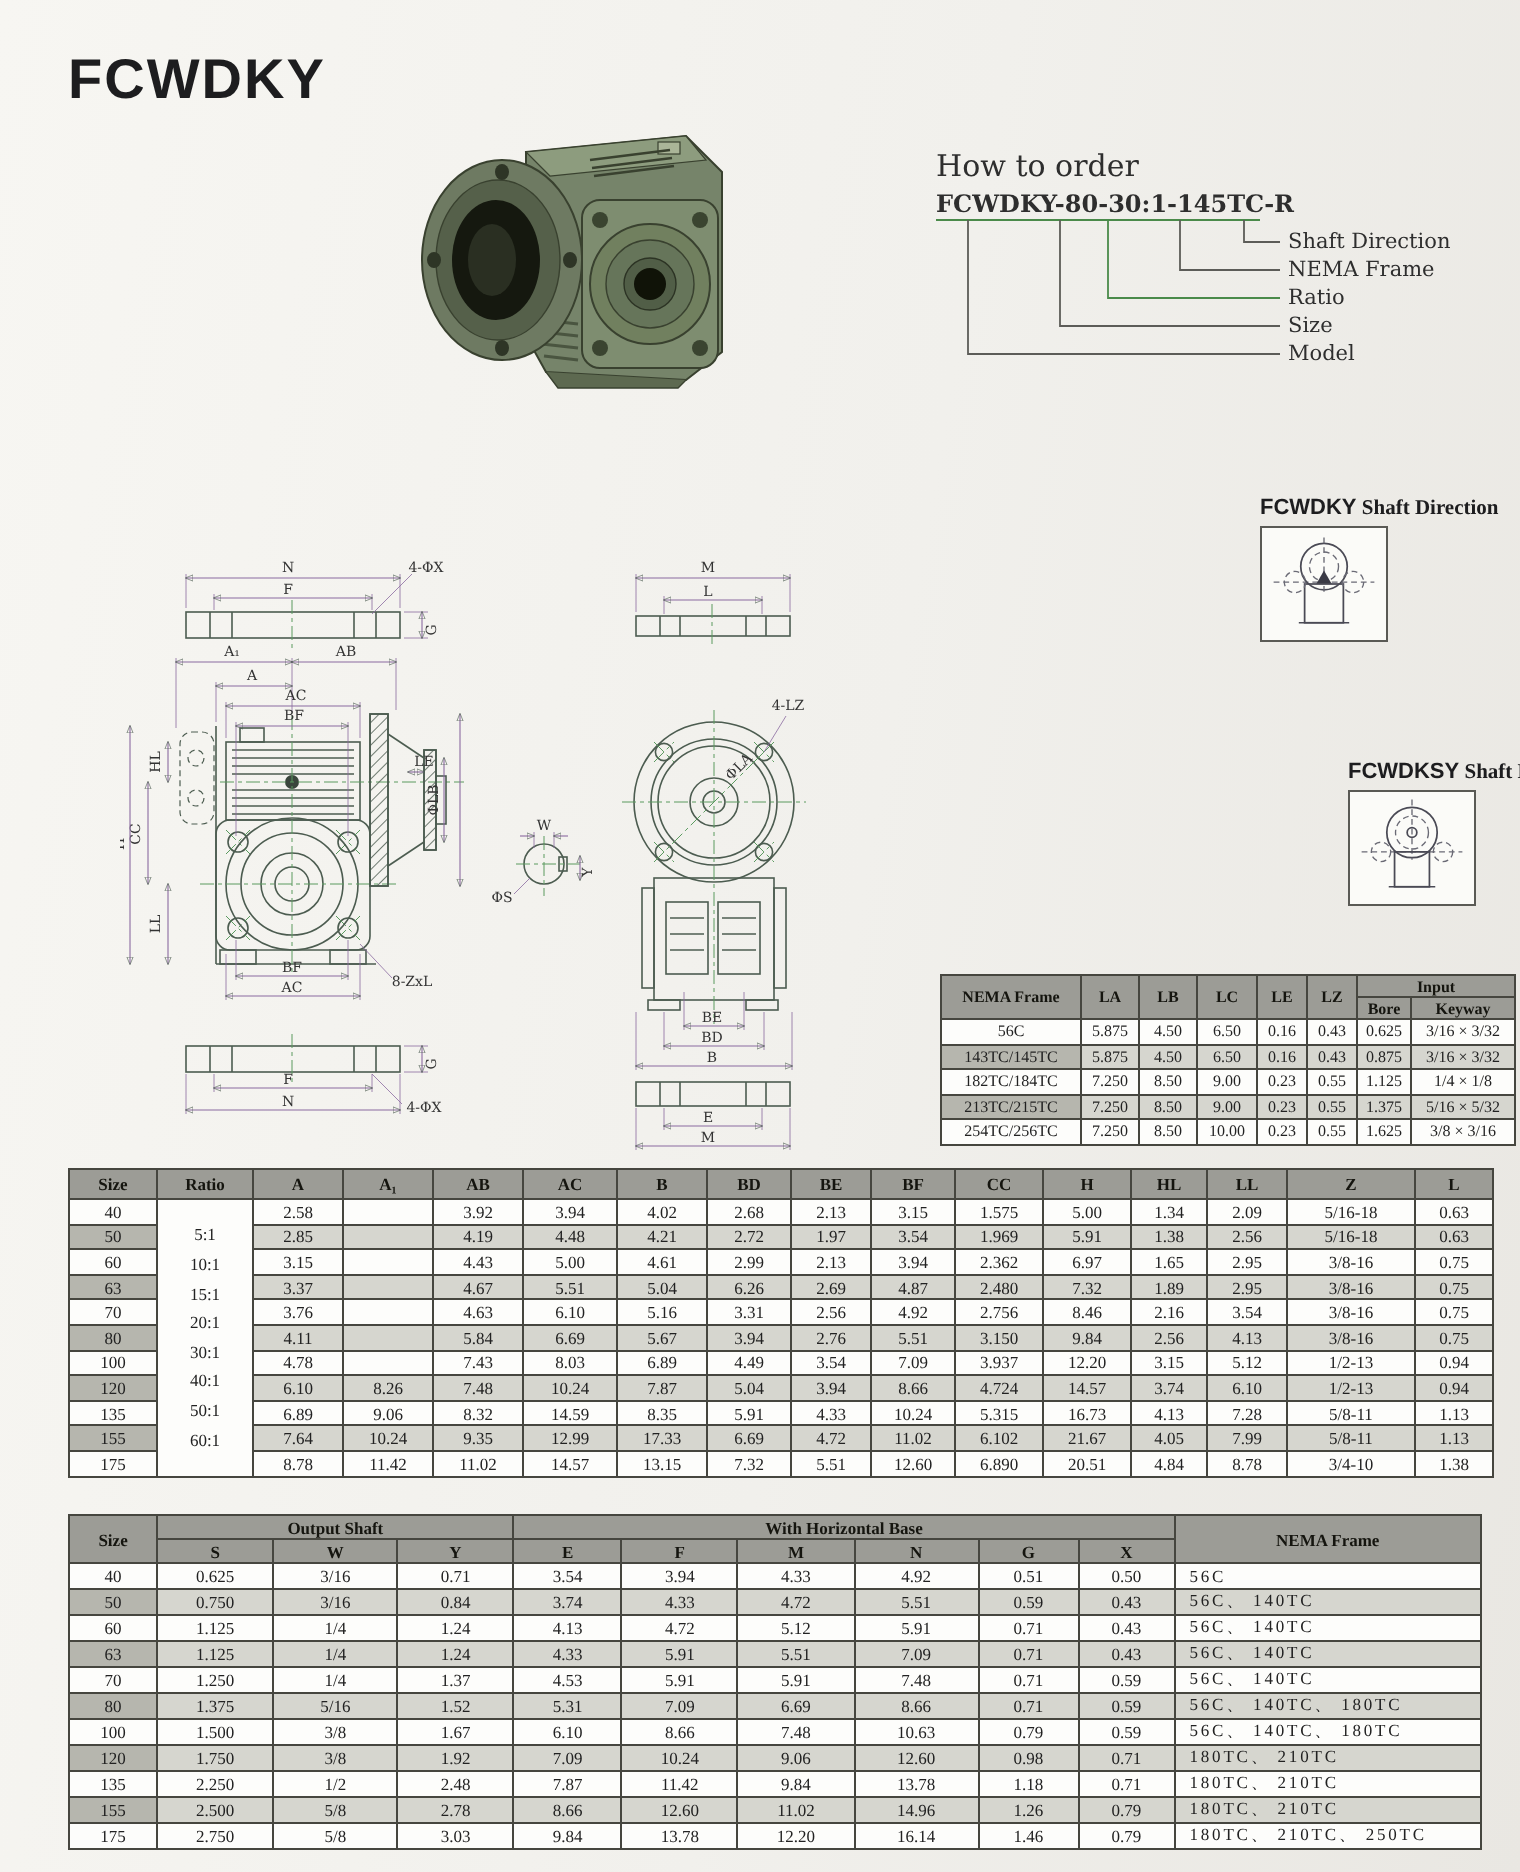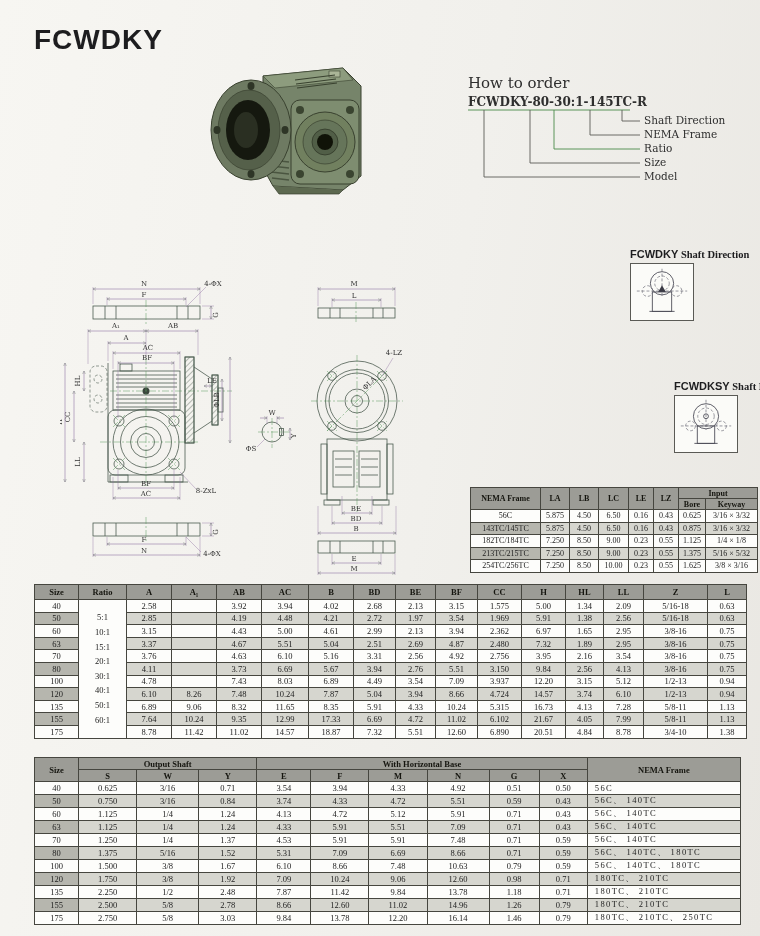--- a/index.html
+++ b/index.html
@@ -589,52 +589,52 @@
           <td>3/8-16</td>
           <td>0.75</td>
         </tr>
         <tr>
           <td class="size-cell">63</td>
           <td>3.37</td>
           <td></td>
           <td>4.67</td>
           <td>5.51</td>
           <td>5.04</td>
-          <td>2.51</td>
+          <td>6.26</td>
           <td>2.69</td>
           <td>4.87</td>
           <td>2.480</td>
           <td>7.32</td>
           <td>1.89</td>
           <td>2.95</td>
           <td>3/8-16</td>
           <td>0.75</td>
         </tr>
         <tr>
           <td class="size-cell">70</td>
           <td>3.76</td>
           <td></td>
           <td>4.63</td>
           <td>6.10</td>
           <td>5.16</td>
           <td>3.31</td>
           <td>2.56</td>
           <td>4.92</td>
           <td>2.756</td>
-          <td>3.95</td>
+          <td>8.46</td>
           <td>2.16</td>
           <td>3.54</td>
           <td>3/8-16</td>
           <td>0.75</td>
         </tr>
         <tr>
           <td class="size-cell">80</td>
           <td>4.11</td>
           <td></td>
-          <td>3.73</td>
+          <td>5.84</td>
           <td>6.69</td>
           <td>5.67</td>
           <td>3.94</td>
           <td>2.76</td>
           <td>5.51</td>
           <td>3.150</td>
           <td>9.84</td>
           <td>2.56</td>
           <td>4.13</td>
           <td>3/8-16</td>
@@ -672,21 +672,21 @@
           <td>3.74</td>
           <td>6.10</td>
           <td>1/2-13</td>
           <td>0.94</td>
         </tr>
         <tr>
           <td class="size-cell">135</td>
           <td>6.89</td>
           <td>9.06</td>
           <td>8.32</td>
-          <td>11.65</td>
+          <td>14.59</td>
           <td>8.35</td>
           <td>5.91</td>
           <td>4.33</td>
           <td>10.24</td>
           <td>5.315</td>
           <td>16.73</td>
           <td>4.13</td>
           <td>7.28</td>
           <td>5/8-11</td>
           <td>1.13</td>
@@ -707,21 +707,21 @@
           <td>7.99</td>
           <td>5/8-11</td>
           <td>1.13</td>
         </tr>
         <tr>
           <td class="size-cell">175</td>
           <td>8.78</td>
           <td>11.42</td>
           <td>11.02</td>
           <td>14.57</td>
-          <td>18.87</td>
+          <td>13.15</td>
           <td>7.32</td>
           <td>5.51</td>
           <td>12.60</td>
           <td>6.890</td>
           <td>20.51</td>
           <td>4.84</td>
           <td>8.78</td>
           <td>3/4-10</td>
           <td>1.38</td>
         </tr>

